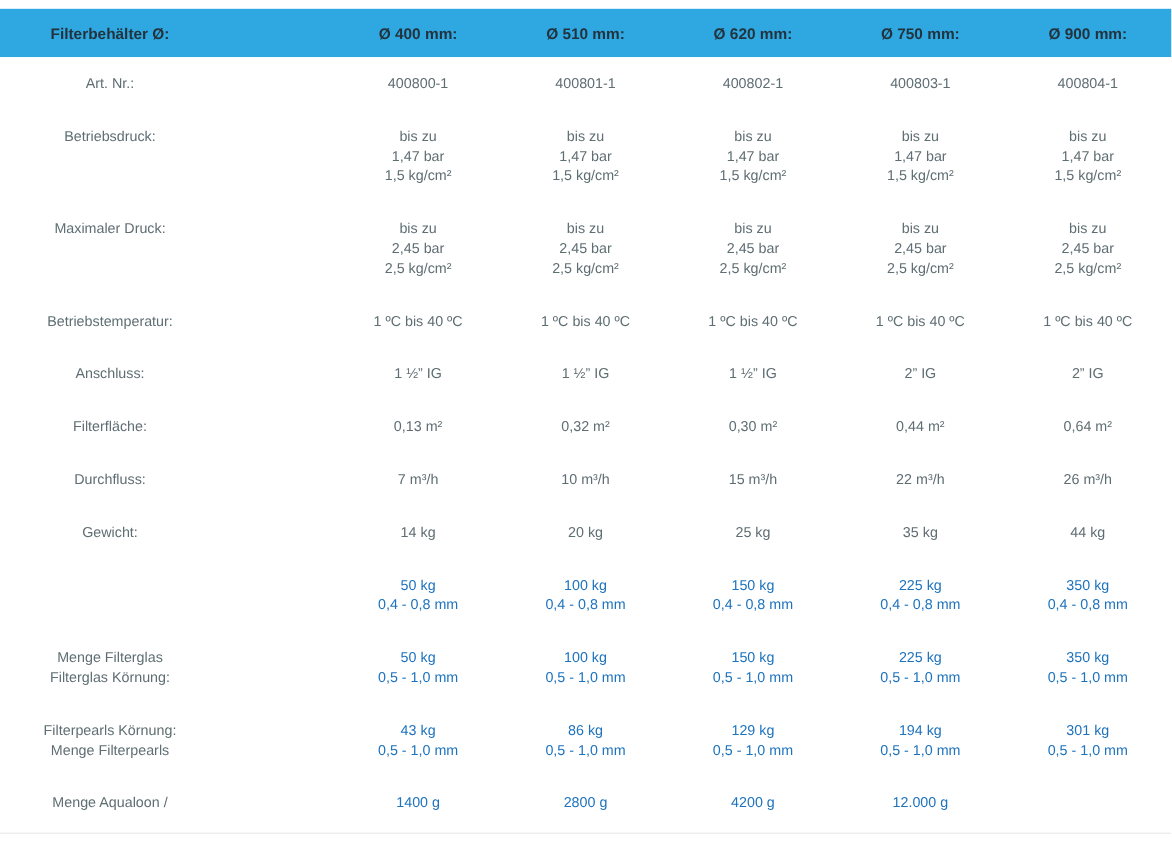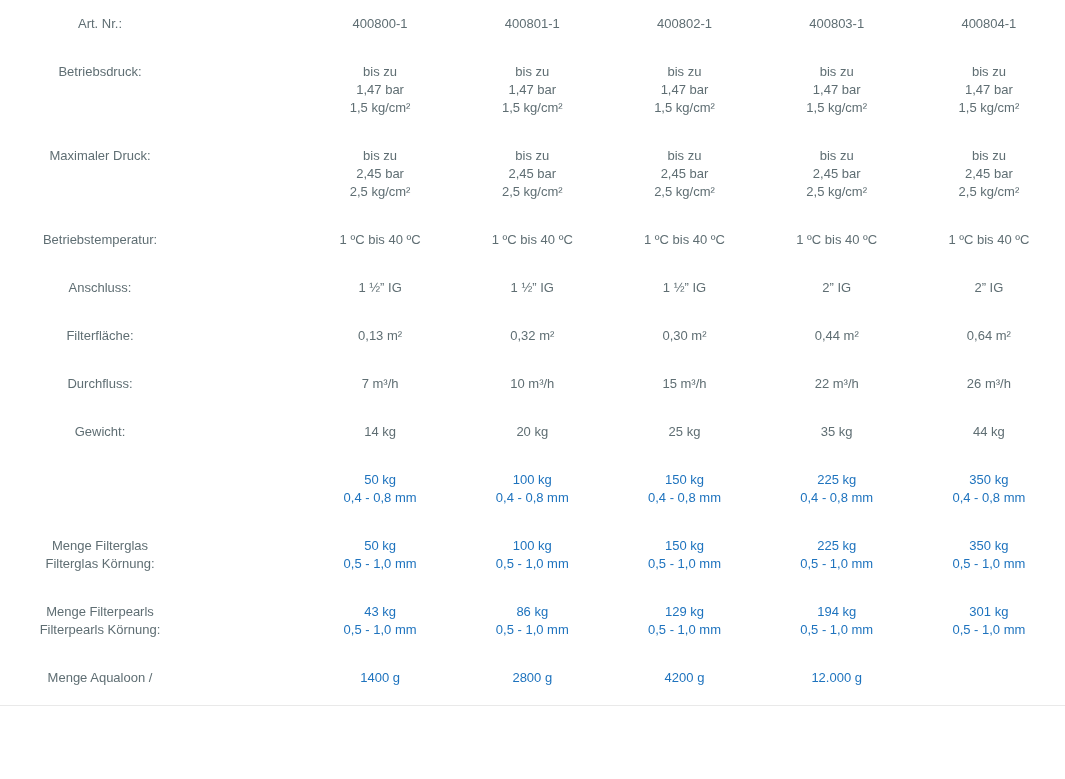--- a/index.html
+++ b/index.html
@@ -47,20 +47,28 @@
     margin-top: 3px;
     border-top: 1px solid var(--divider, #E9E9E9);
     height: 0;
   }
 </style>
 </head>
 <body>
 
 <div class="page">
 
+  <div class="grid header-row">
+    <div class="cell label-cell">Filterbehälter Ø:</div>
+    <div class="cell">Ø 400 mm:</div>
+    <div class="cell">Ø 510 mm:</div>
+    <div class="cell">Ø 620 mm:</div>
+    <div class="cell">Ø 750 mm:</div>
+    <div class="cell">Ø 900 mm:</div>
+  </div>
 
   <div id="tbody">
       <div class="grid spec-row">
         <div class="cell label-cell">
           <div>Art. Nr.:</div>
         </div>
         <div class="cell value gray">
           <div>400800-1</div>
         </div>
         <div class="cell value gray">
@@ -281,22 +289,22 @@
           <div>225 kg</div>
           <div>0,5 - 1,0 mm</div>
         </div>
         <div class="cell value blue">
           <div>350 kg</div>
           <div>0,5 - 1,0 mm</div>
         </div>
       </div>
       <div class="grid spec-row">
         <div class="cell label-cell">
+          <div>Filterpearls Körnung:</div>
           <div>Menge Filterpearls</div>
-          <div>Filterpearls Körnung:</div>
         </div>
         <div class="cell value blue">
           <div>43 kg</div>
           <div>0,5 - 1,0 mm</div>
         </div>
         <div class="cell value blue">
           <div>86 kg</div>
           <div>0,5 - 1,0 mm</div>
         </div>
         <div class="cell value blue">

